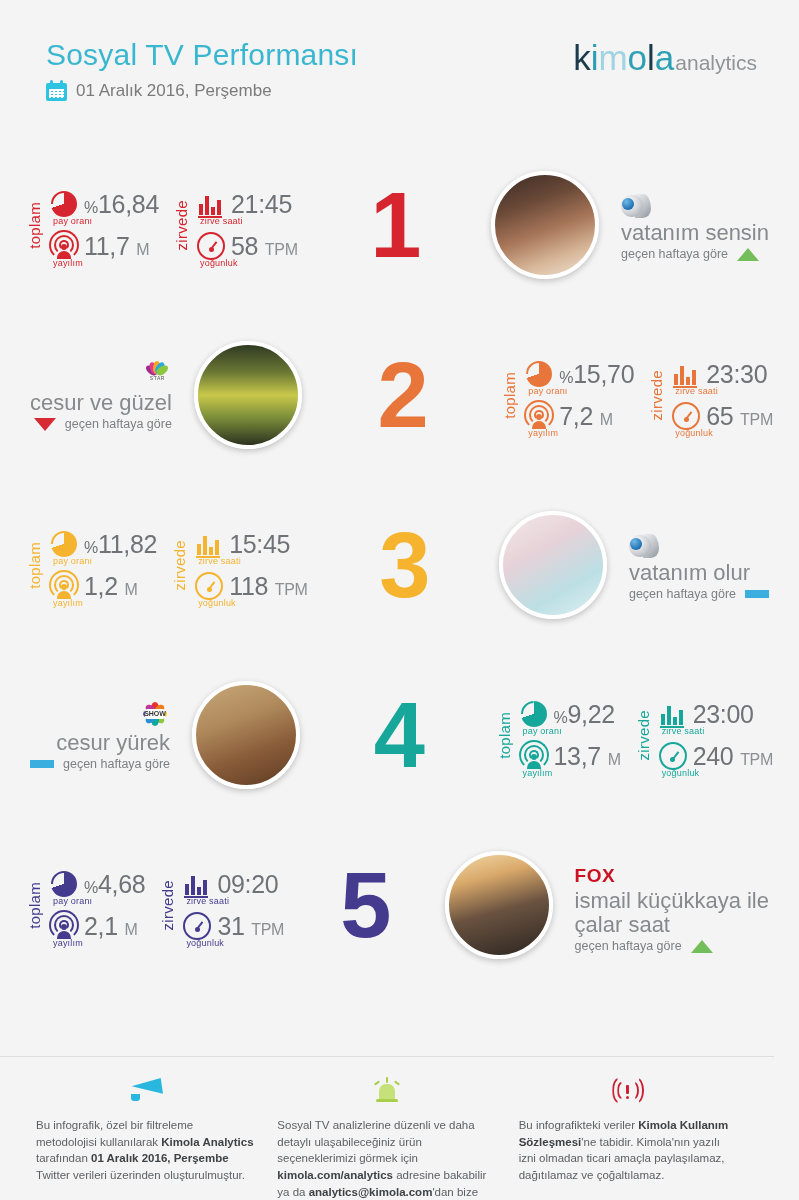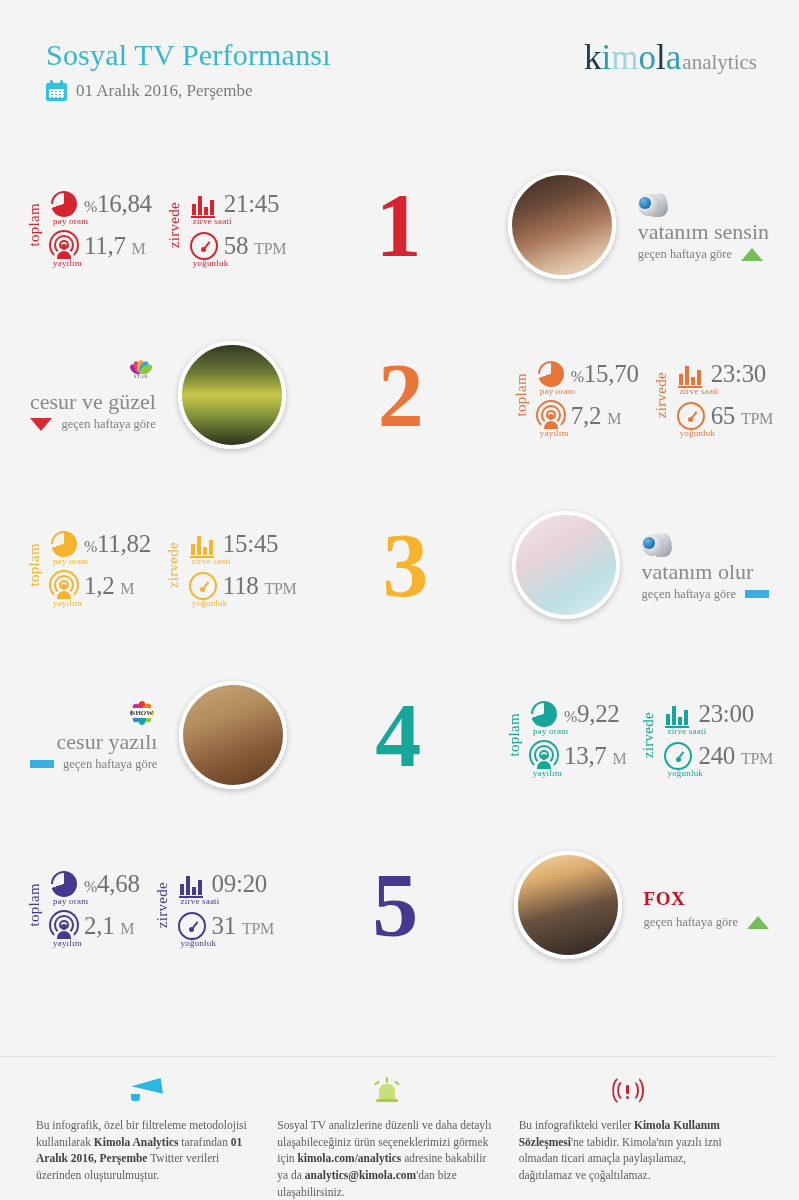--- a/index.html
+++ b/index.html
@@ -2,21 +2,21 @@
 <html><head>
 <meta charset="utf-8">
 <style>
   * { box-sizing: border-box; margin: 0; padding: 0; }
   html, body {
     width: 799px; height: 1200px;
     background: #ffffff;
     font-family: "Liberation Sans", sans-serif;
     overflow: hidden;
   }
-  .page { position: relative; width: 799px; height: 1200px; background: #f4f4f4; font-family: Liberation Serif, serif; }
+  .page { position: relative; width: 799px; height: 1200px; background: #f4f4f4; }
 
   
   .header { position: relative; height: 140px; background: #f4f4f4; }
   .header-title {
     position: absolute; left: 46px; top: 38px;
     font-size: 30px; font-weight: 400; color: #3ab7d0; letter-spacing: .2px;
   }
   .header-date-row { position: absolute; left: 46px; top: 80px; display: flex; align-items: center; gap: 9px; }
   .cal-icon { width: 21px; height: 21px; position: relative; }
   .cal-icon .body { position: absolute; left: 0; top: 3px; width: 21px; height: 18px; background: #2ec3e0; border-radius: 2px; }
@@ -465,21 +465,21 @@
                   <span class="petal" style="background:#f07c1e;transform:rotate(45deg)"></span>
                   <span class="petal" style="background:#f5c518;transform:rotate(90deg)"></span>
                   <span class="petal" style="background:#8dc63f;transform:rotate(135deg)"></span>
                   <span class="petal" style="background:#13a89e;transform:rotate(180deg)"></span>
                   <span class="petal" style="background:#2b8fd6;transform:rotate(225deg)"></span>
                   <span class="petal" style="background:#5b4ba8;transform:rotate(270deg)"></span>
                   <span class="petal" style="background:#c0359b;transform:rotate(315deg)"></span>
                   <span class="hub">SHOW</span>
                 </span>
               </div>
-        <div class="show-name">cesur yazılı</div>
+        <div class="show-name">cesur yürek</div>
         <div class="trend-row">
           <span class="trend-lbl">geçen haftaya göre</span>
           <span class="arrow-flat"></span>
         </div>
       </div>
     </div>
         </div>
       </div>
       <div class="row ">
         <div class="row-inner" style="padding:0 30px 0 26px;justify-content:space-between">
@@ -534,20 +534,22 @@
         </div>
       </div>
     </div>
           <div class="rank" style="color:#443b8e">5</div>
     <div class="show">
       <div class="poster" style="background-image:linear-gradient(165deg,#f2d9a8 0%,#d9a96a 25%,#6a5240 55%,#2b2520 100%)"></div>
       <div class="show-info">
         <div class="chan">
                 <span class="logo-fox">FOX</span>
               </div>
+        <div class="show-name">ismail küçükkaya ile
+çalar saat</div>
         <div class="trend-row">
           <span class="trend-lbl">geçen haftaya göre</span>
           <span class="arrow-up"></span>
         </div>
       </div>
     </div>
         </div>
       </div>
     </div>
 

